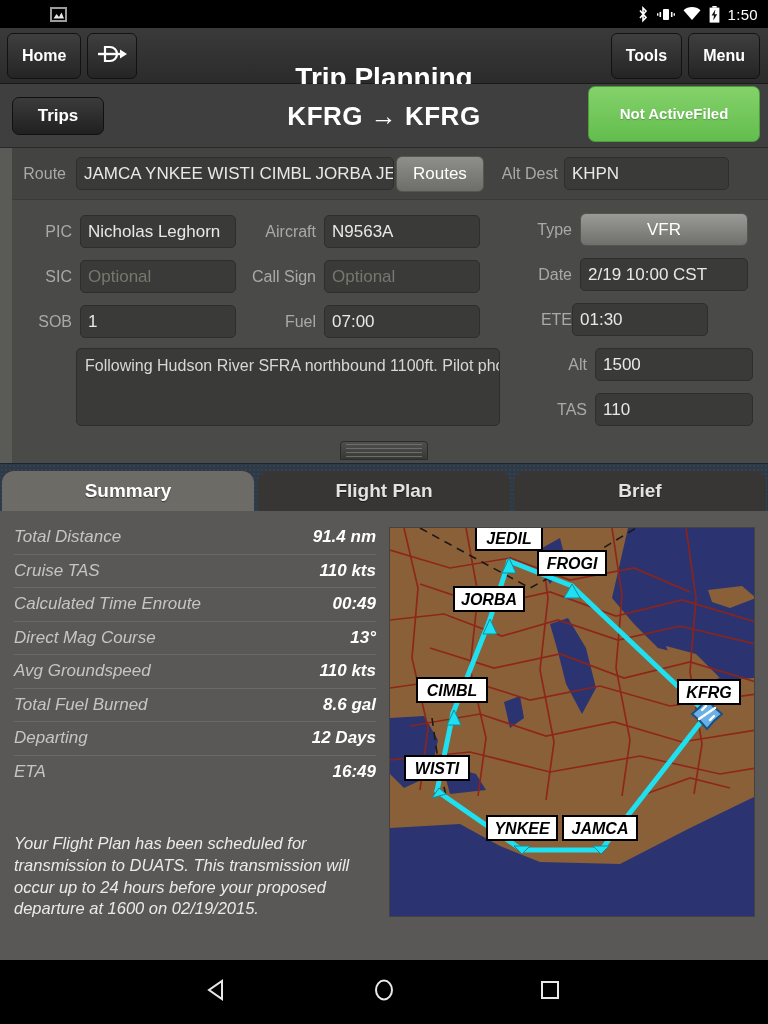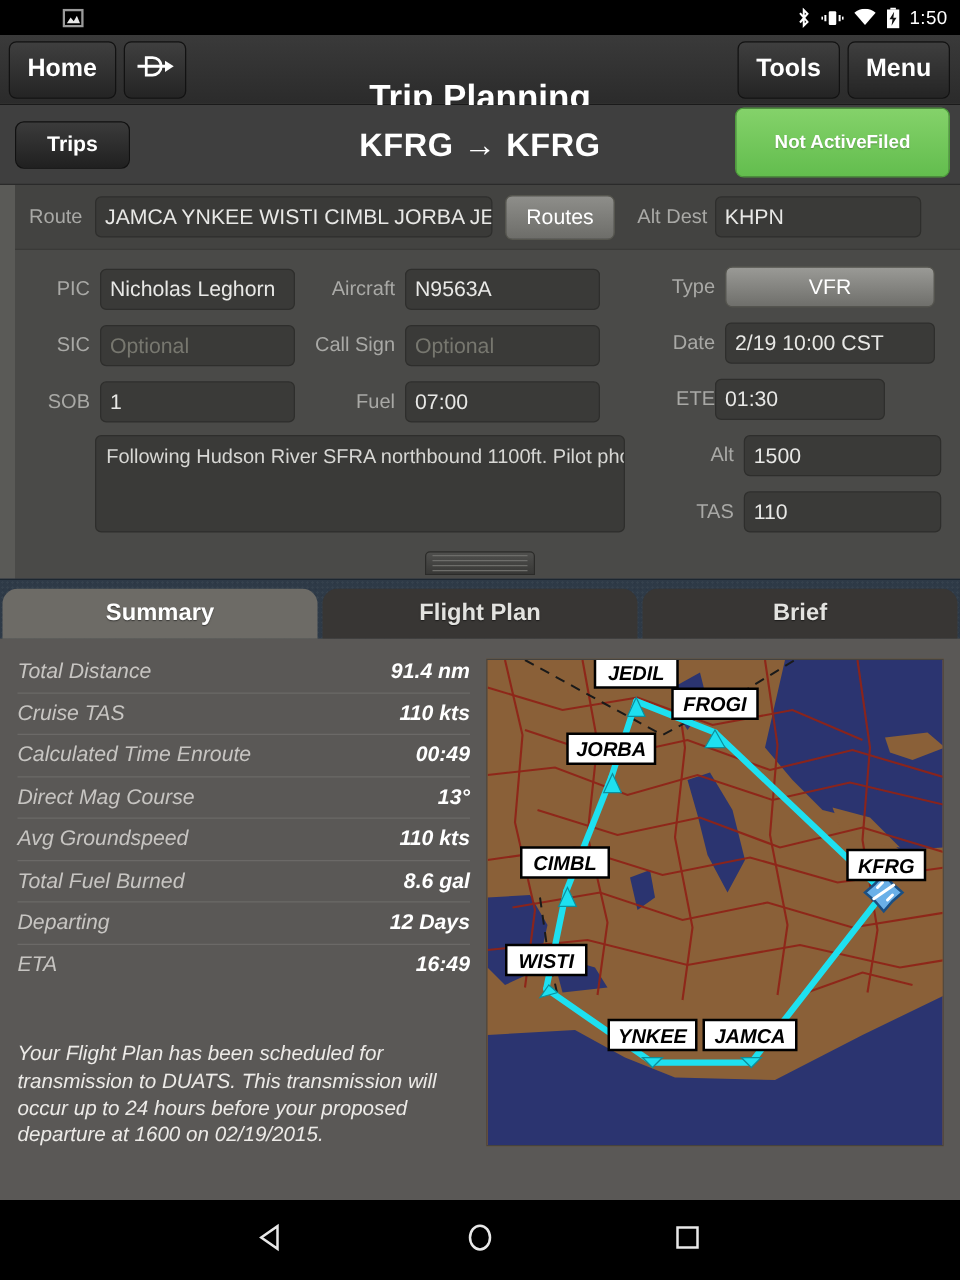--- a/index.html
+++ b/index.html
@@ -26,21 +26,21 @@
   
   #toolbar {
     position: absolute; top: 28px; left: 0; width: 768px; height: 56px;
     background: linear-gradient(#3a3a3a, #2b2b2b);
     border-bottom: 1px solid #1a1a1a;
     display: flex; align-items: center;
   }
   .tbtn {
     background: linear-gradient(#3f3f3f, #242424);
     border: 1px solid #121212; border-radius: 6px;
-    color: #fff; font-size: 20px; font-weight: bold;
+    color: #fff; font-size: 16px; font-weight: bold;
     height: 46px; display: flex; align-items: center; justify-content: center;
     padding: 0 14px;
   }
   #home-btn { margin-left: 7px; min-width: 74px; }
   #directto-btn { margin-left: 6px; width: 50px; padding: 0; }
   #toolbar-title {
     position: absolute; left: 0; width: 768px; text-align: center;
     color: #fff; font-size: 28px; font-weight: bold; pointer-events: none; margin-top: 45px;
   }
   #toolbar .rightgroup {
@@ -239,21 +239,21 @@
       <span>Not Active</span>
       <span>Filed</span>
     </div>
   </div>
 
   <div id="formarea">
 
     <div id="routerow">
       <div class="lbl" style="width:54px">Route</div>
       <div class="fld" style="width:318px;margin-left:10px">JAMCA YNKEE WISTI CIMBL JORBA JEDIL</div>
-      <div id="routes-btn" style="margin-left:10px">Routes</div>
+      <div id="routes-btn" style="margin-left:2px">Routes</div>
       <div class="lbl" style="width:66px;margin-left:8px">Alt Dest</div>
       <div class="fld" style="width:165px;margin-left:6px">KHPN</div>
     </div>
 
     <div class="frow" style="left:0;top:67px">
       <div class="lbl" style="width:60px">PIC</div>
       <div class="fld" style="width:156px;margin-left:8px">Nicholas Leghorn</div>
       <div class="lbl" style="width:70px;margin-left:10px">Aircraft</div>
       <div class="fld" style="width:156px;margin-left:8px">N9563A</div>
     </div>

